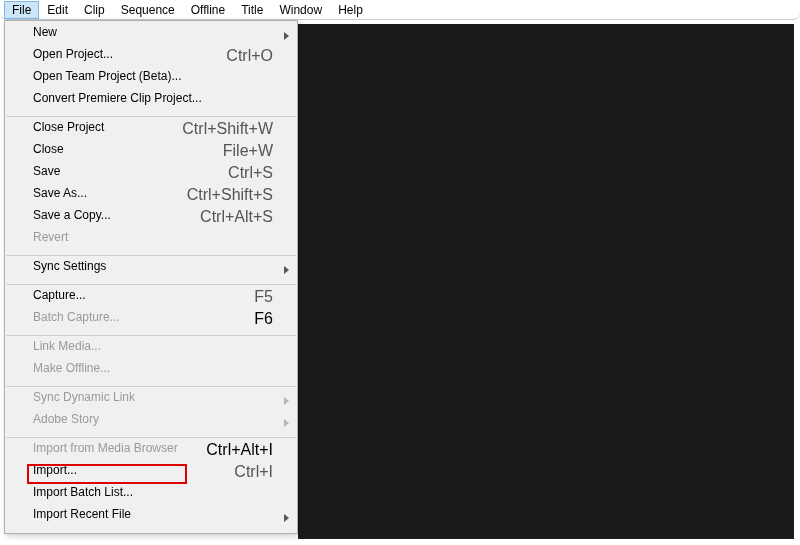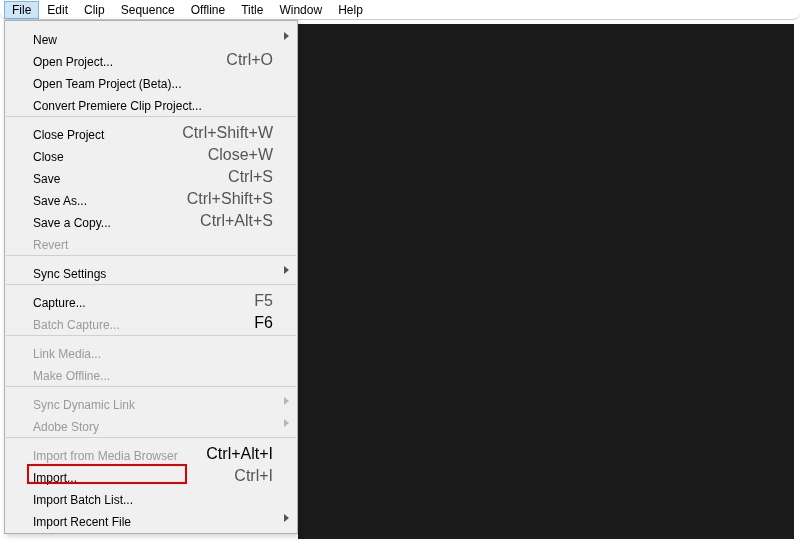--- a/index.html
+++ b/index.html
@@ -3,21 +3,21 @@
 <meta charset="utf-8">
 <style>
   * { margin: 0; padding: 0; box-sizing: border-box; }
   html, body { width: 800px; height: 545px; font-family: "Segoe UI", Arial, sans-serif; font-size: 12px; background: #fff; overflow: hidden; }
   .menubar { display: flex; align-items: center; height: 20px; background: #fff; border-bottom: 1px solid #ccc; padding: 0 4px; border-radius: 7px; }
   .menubar-item { padding: 10px 8px; cursor: default; }
   .menubar-item.active { background: #cde6f7; border: 1px solid #7eb4ea; padding: 1px 7px; }
   .workspace { position: absolute; top: 20px; left: 0; right: 0; bottom: 0; background: #fff; }
   .dark-panel { position: absolute; top: 4px; left: 298px; right: 6px; bottom: 6px; background: #1b1b1b; }
   .dropdown { position: absolute; top: 20px; left: 4px; width: 294px; background: #f0f0f0; border: 1px solid #b0b0b0; box-shadow: 2px 2px 6px rgba(0,0,0,0.2); padding: 4px 0; }
-  .menu-item { display: flex; align-items: flex-end; justify-content: space-between; height: 22px; padding: 0 24px 0 28px; color: #000; cursor: default; position: relative; }
+  .menu-item { display: flex; align-items: flex-start; justify-content: space-between; height: 22px; padding: 0 24px 0 28px; color: #000; cursor: default; position: relative; }
   .menu-item.disabled { color: #9a9a9a; }
   .menu-item .shortcut { color: #555; font-size: 16px; }
   .menu-item.disabled .shortcut { color: #000000; }
   .menu-item.highlighted::before { content: ""; position: absolute; left: 22px; right: 110px; top: 1px; bottom: 1px; border: 2px solid #d00; pointer-events: none; }
   .submenu-arrow { position: absolute; right: 8px; top: 50%; transform: translateY(-50%); width: 0; height: 0; border-left: 5px solid #555; border-top: 4px solid transparent; border-bottom: 4px solid transparent; }
   .menu-item.disabled .submenu-arrow { border-left-color: #b6b6b6; }
   .separator { height: 1px; background: #d0d0d0; margin: 3px 1px; }
 </style>
 </head>
 <body>
@@ -52,21 +52,21 @@
     <div class="menu-item">
       <span>Convert Premiere Clip Project...</span>
     </div>
     <div class="separator"></div>
     <div class="menu-item">
       <span>Close Project</span>
       <span class="shortcut">Ctrl+Shift+W</span>
     </div>
     <div class="menu-item">
       <span>Close</span>
-      <span class="shortcut">Close+W</span>
+      <span class="shortcut">File+W</span>
     </div>
     <div class="menu-item">
       <span>Save</span>
       <span class="shortcut">Ctrl+S</span>
     </div>
     <div class="menu-item">
       <span>Save As...</span>
       <span class="shortcut">Ctrl+Shift+S</span>
     </div>
     <div class="menu-item">

